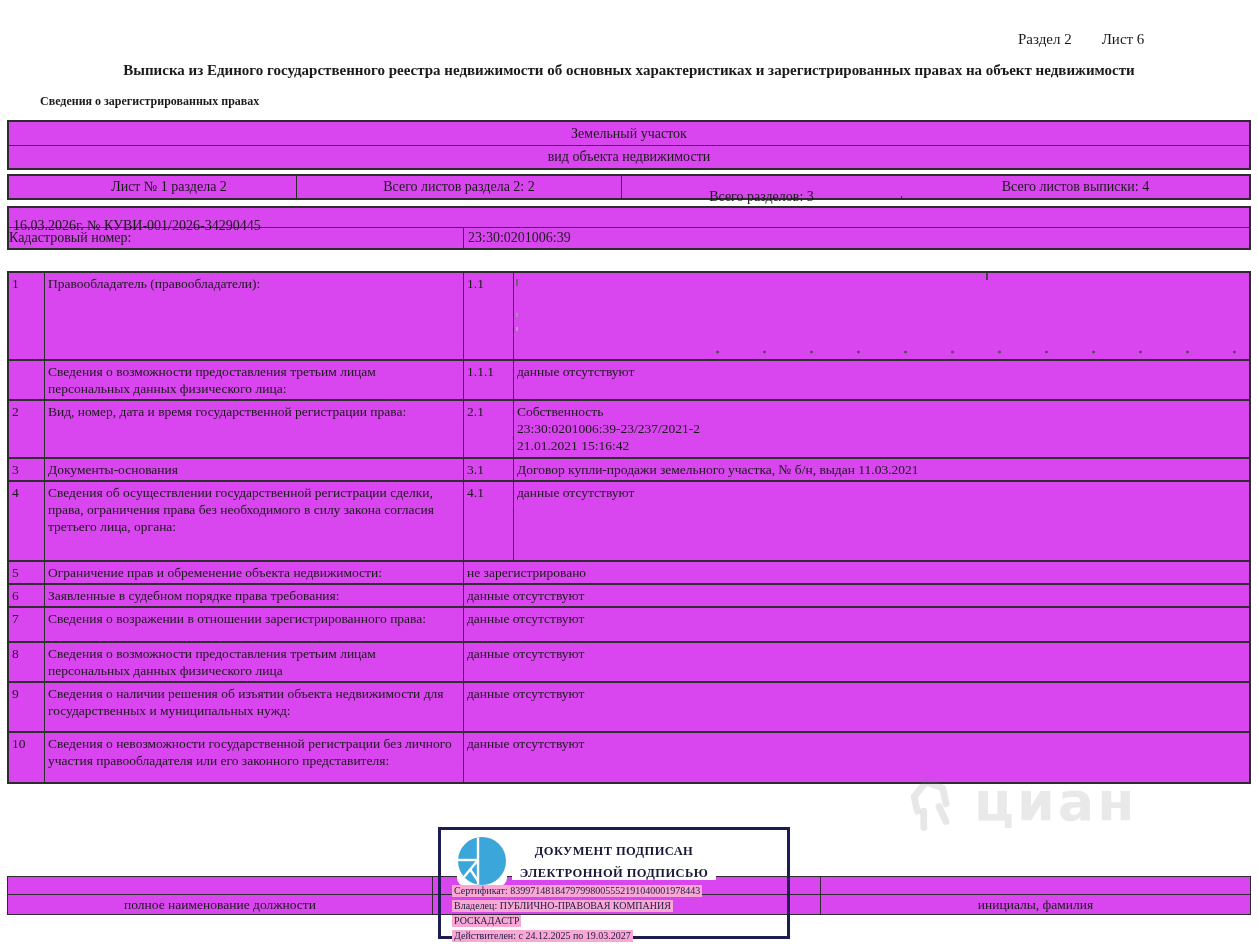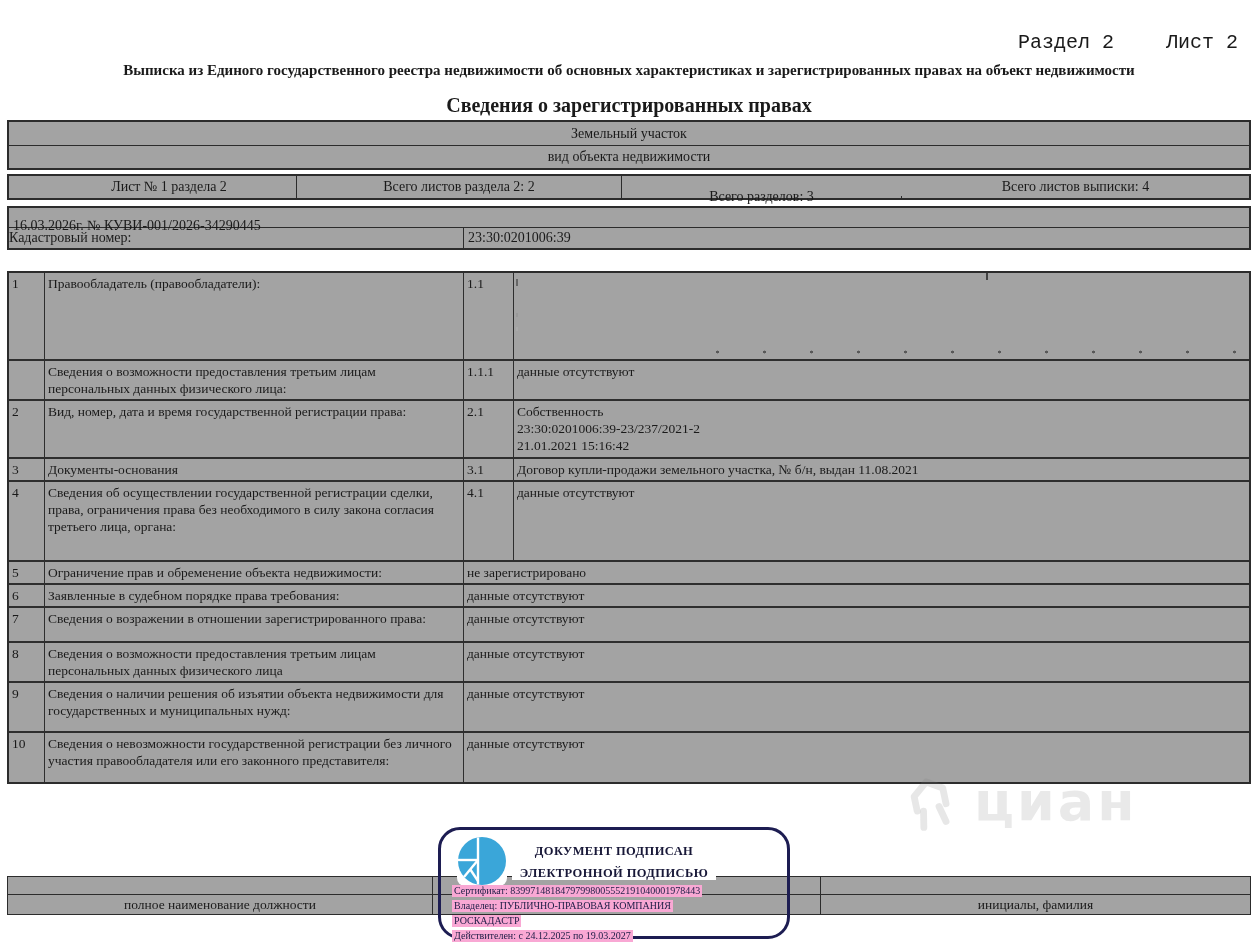--- a/index.html
+++ b/index.html
@@ -1,28 +1,28 @@
 <!DOCTYPE html>
 <html><head>
 <meta charset="utf-8">
 <style>
   * { box-sizing: border-box; margin: 0; padding: 0; }
   html, body { background: #fff; }
   body { font-family: "Liberation Serif", serif; color: #1a1a1a; }
   .page { position: relative; width: 1258px; height: 945px; background: #fff; overflow: hidden; }
 
   
-  .hdr-right { position: absolute; top: 31px; left: 1018px; display: flex; gap: 52px; font-size: 20px; font-family: Liberation Mono, monospace; }
+  .hdr-right { position: absolute; top: 31px; left: 1018px; display: flex; gap: 30px; font-size: 15px; }
 
   
   .doc-title { position: absolute; top: 62px; left: 40px; right: 40px; text-align: center; font-size: 15px; font-weight: bold; }
-  .doc-subtitle { position: absolute; top: 94px; left: 40px; right: 40px; text-align: center; font-size: 20px; font-weight: bold; }
-
-  
-  .boxed { position: absolute; left: 7px; width: 1244px; border: 2px solid #2c2c2c; background: #a3a3a3; }
+  .doc-subtitle { position: absolute; top: 94px; left: 40px; right: 40px; text-align: left; font-size: 12px; font-weight: bold; }
+
+  
+  .boxed { position: absolute; left: 7px; width: 1244px; border: 2px solid #2c2c2c; background: #d946ef; }
   .obj-tbl { top: 120px; }
   .obj-row { height: 24px; display: flex; align-items: center; justify-content: center; font-size: 14px; border-bottom: 1px solid #2c2c2c; }
   .obj-row:last-child { border-bottom: none; height: 22px; }
 
   .sheet-tbl { top: 174px; display: flex; height: 26px; }
   .sheet-cell { border-right: 1px solid #2c2c2c; display: flex; align-items: center; justify-content: center; font-size: 14px; }
   .sheet-cell:last-child { border-right: none; }
   .sc-1 { width: 288px; padding-left: 33px; } .sc-2 { width: 325px; } .sc-3 { width: 280px; margin-top: 20px; } .sc-4 { flex: 1; }
 
   .req-tbl { top: 206px; }
@@ -55,21 +55,21 @@
   
   .sig-tbl { top: 876px; border-width: 1.5px; }
   .sig-row { display: flex; height: 18px; border-bottom: 1px solid #2c2c2c; }
   .sig-row:last-child { border-bottom: none; height: 19px; }
   .sig-c { height: 100%; border-right: 1px solid #2c2c2c; display: flex; align-items: center; justify-content: center; font-size: 13.5px; }
   .sig-c:last-child { border-right: none; }
   .sg-1 { width: 425px; } .sg-2 { width: 388px; } .sg-3 { flex: 1; }
 
   
   .stamp { position: absolute; left: 438px; top: 827px; width: 352px; height: 112px;
-           border: 3px solid #1d1d52; border-radius: 22px; z-index: 5; background: transparent; }
+           border: 3px solid #1d1d52; border-radius: 0; z-index: 5; background: transparent; }
   .stamp-l1, .stamp-l2 { position: absolute; left: 0; right: 0; text-align: center; font-size: 12.5px;
            font-weight: 600; letter-spacing: .4px; color: #181838; }
   .stamp-l1 { top: 14px; } .stamp-l2 { top: 36px; }
   .stamp-l1 span, .stamp-l2 span { background: #fff; padding: 0 8px; }
   .stamp-details { position: absolute; left: 11px; top: 55px; font-size: 10px; color: #1c1c45; }
   .stamp-details div { display: table; background: #f9a8d4; line-height: 12px; margin-bottom: 3px; padding: 0 2px; }
   .stamp-logo { position: absolute; left: 16px; top: 6px; width: 50px; height: 50px; }
 
   
   .watermark { position: absolute; left: 898px; top: 768px; display: flex; align-items: center; gap: 14px;
@@ -89,21 +89,21 @@
         <path d="M28,64 L28,40 L52,21 L76,36 L76,62"></path>
         <path d="M38,66 L33,92"></path>
         <path d="M64,64 L70,90"></path>
       </g>
     </svg>
     <div class="wm-text">циан</div>
   </div>
 
   <div class="hdr-right">
     <span>Раздел 2</span>
-    <span>Лист 2</span>
+    <span>Лист 6</span>
   </div>
 
   <div class="doc-title">Выписка из Единого государственного реестра недвижимости об основных характеристиках и зарегистрированных правах на объект недвижимости</div>
   <div class="doc-subtitle">Сведения о зарегистрированных правах</div>
 
   <div class="boxed obj-tbl">
     <div class="obj-row">Земельный участок</div>
     <div class="obj-row">вид объекта недвижимости</div>
   </div>
 
@@ -150,21 +150,21 @@
         <div class="tcell cvalue">
           <div>Собственность</div>
           <div>23:30:0201006:39-23/237/2021-2</div>
           <div>21.01.2021 15:16:42</div>
         </div>
       </div>
       <div class="trow" style="min-height: 20px;">
         <div class="tcell cnum">3</div>
         <div class="tcell clabel">Документы-основания</div>
         <div class="tcell csub">3.1</div>
-        <div class="tcell cvalue">Договор купли-продажи земельного участка, № б/н, выдан 11.08.2021</div>
+        <div class="tcell cvalue">Договор купли-продажи земельного участка, № б/н, выдан 11.03.2021</div>
       </div>
       <div class="trow" style="min-height: 80px;">
         <div class="tcell cnum">4</div>
         <div class="tcell clabel">Сведения об осуществлении государственной регистрации сделки, права, ограничения права без необходимого в силу закона согласия третьего лица, органа:</div>
         <div class="tcell csub">4.1</div>
         <div class="tcell cvalue">данные отсутствуют</div>
       </div>
       <div class="trow" style="min-height: 18px;">
         <div class="tcell cnum">5</div>
         <div class="tcell clabel">Ограничение прав и обременение объекта недвижимости:</div>

